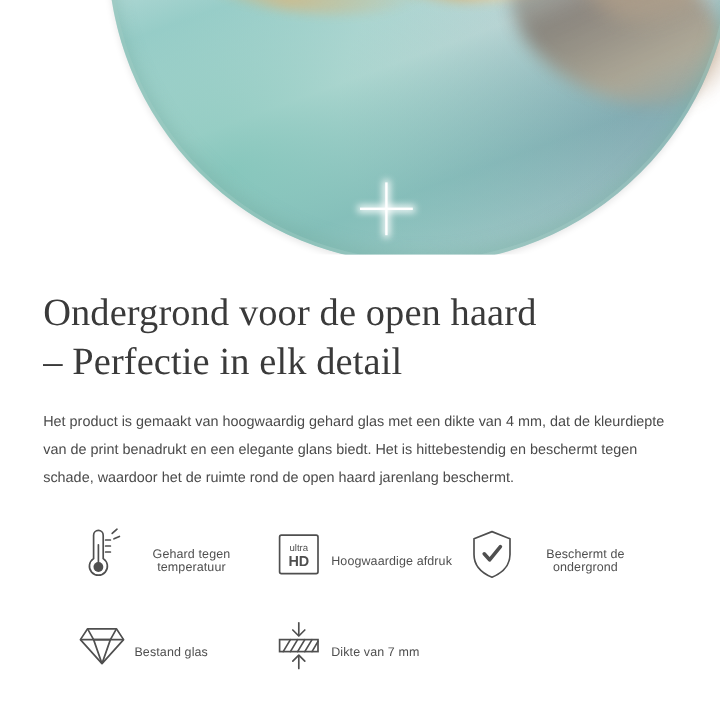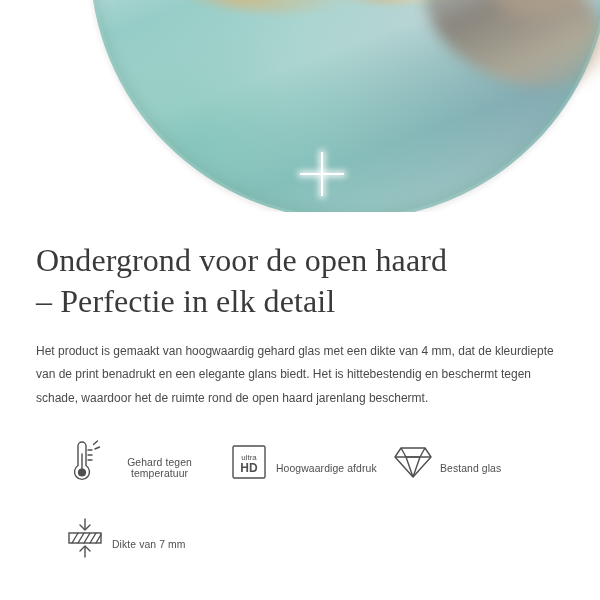--- a/index.html
+++ b/index.html
@@ -202,20 +202,29 @@
         <div class="feature-icon">
           <svg width="40" height="40" viewBox="0 0 40 40">
             <rect x="4" y="4" width="32" height="32" rx="1.5" fill="none" stroke="#4f4f4f" stroke-width="1.4"></rect>
             <text x="20" y="17.5" font-family="Liberation Sans, sans-serif" font-size="8" fill="#4f4f4f" text-anchor="middle">ultra</text>
             <text x="20" y="30" font-family="Liberation Sans, sans-serif" font-size="12" font-weight="bold" fill="#4f4f4f" text-anchor="middle">HD</text>
           </svg>
         </div>
         <div class="feature-label">Hoogwaardige afdruk</div>
       </div>
 
+      <div class="feature">
+        <div class="feature-icon">
+          <svg width="40" height="44" viewBox="0 0 40 44">
+            <path d="M20 3 L35 9 V22 C35 31 28.5 37.5 20 41 C11.5 37.5 5 31 5 22 V9 Z" fill="none" stroke="#4f4f4f" stroke-width="1.4" stroke-linejoin="round"></path>
+            <path d="M13.5 21.5 L18 26.5 L27 15.5" fill="none" stroke="#4f4f4f" stroke-width="3" stroke-linecap="round" stroke-linejoin="round"></path>
+          </svg>
+        </div>
+        <div class="feature-label">Beschermt de ondergrond</div>
+      </div>
 
       <div class="feature">
         <div class="feature-icon">
           <svg width="44" height="38" viewBox="0 0 44 38">
             <g fill="none" stroke="#4f4f4f" stroke-width="1.4" stroke-linejoin="round">
               <path d="M10 5 H34 L40 14 L22 34 L4 14 Z"></path>
               <path d="M4 14 H40"></path>
               <path d="M10 5 L15 14 L22 34"></path>
               <path d="M34 5 L29 14 L22 34"></path>
               <path d="M15 14 H29"></path>

